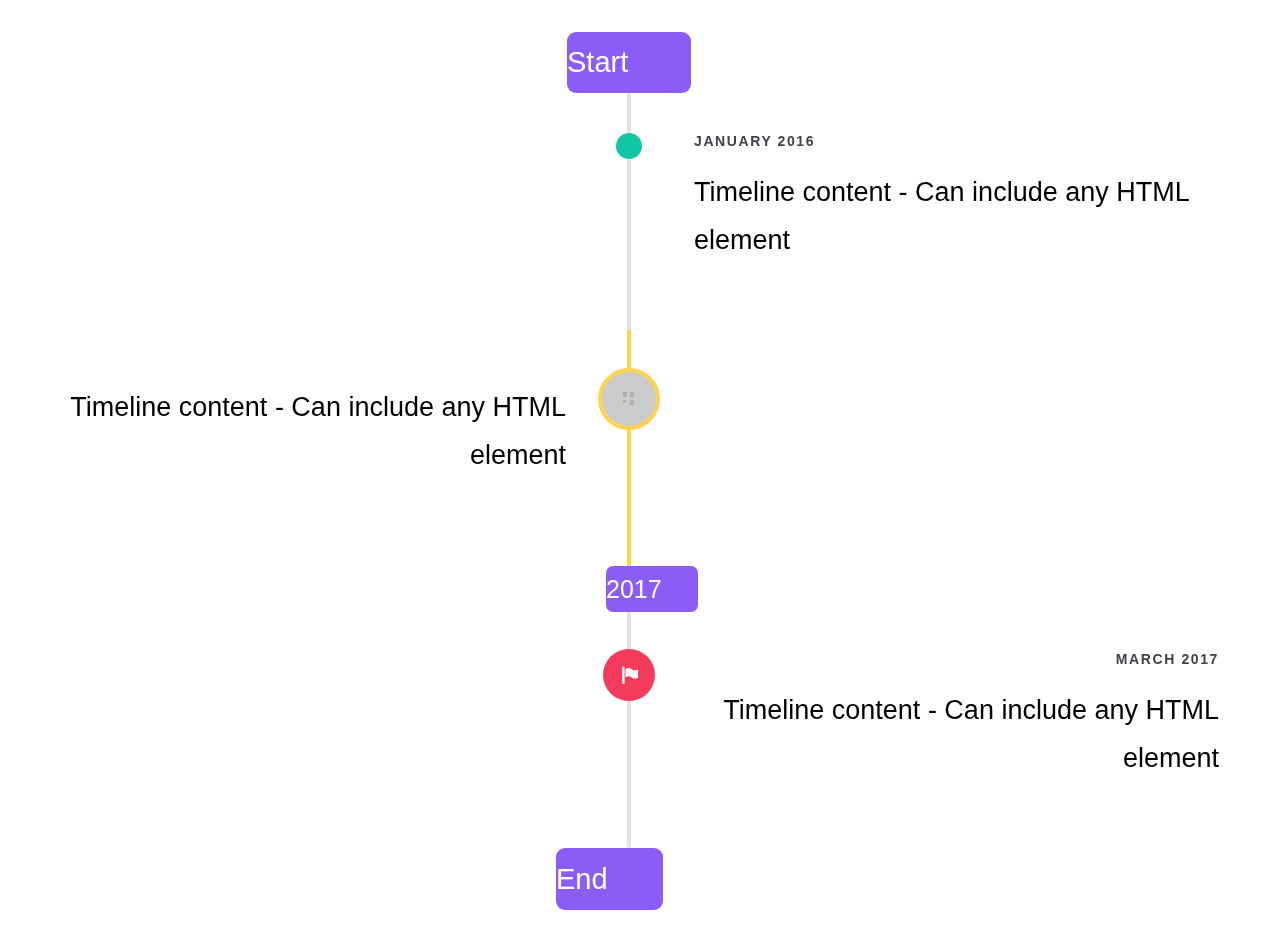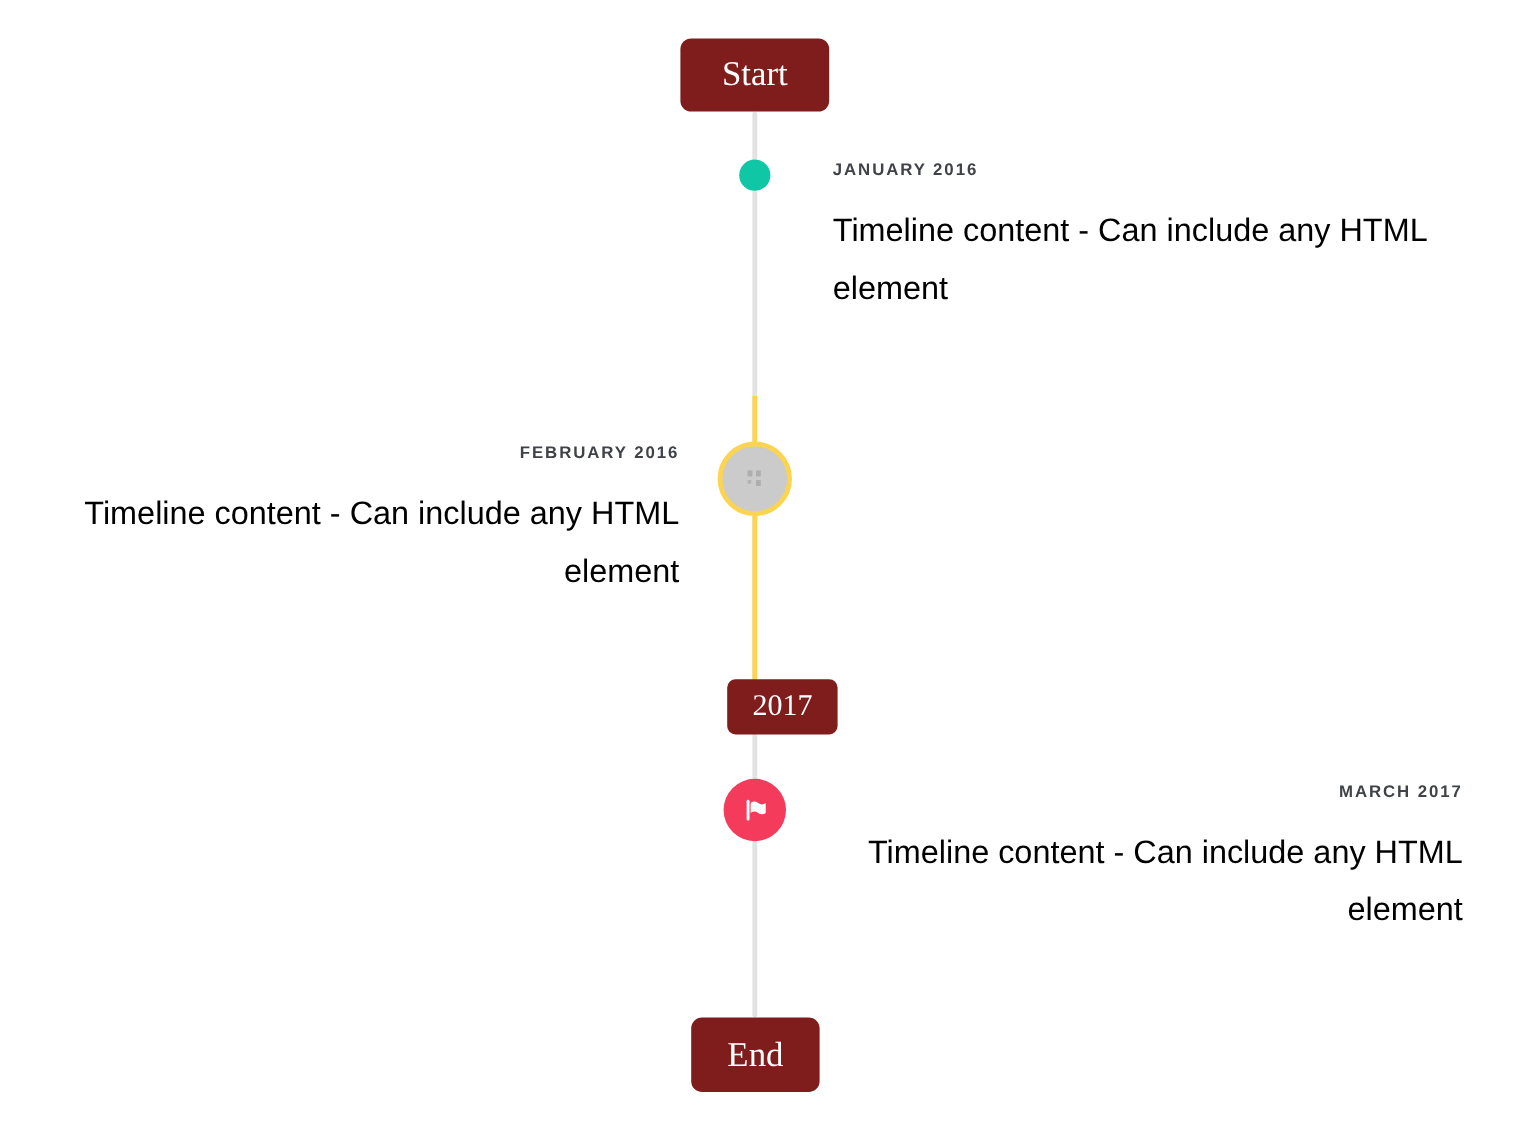--- a/index.html
+++ b/index.html
@@ -22,28 +22,28 @@
   }
   .line-yellow {
     position: absolute; left: 627px; top: 330px;
     width: 4px; height: 237px;
     background: #fcd44f; z-index: 2;
   }
 
   
   .badge {
     position: absolute; z-index: 5;
-    background: #7f1d1d; color: #ffffff;
-    display: flex; align-items: center; justify-content: center;
+    background: #8b5cf6; color: #ffffff;
+    display: flex; align-items: center; 
     border: none; cursor: pointer;
-    font-family: Liberation Serif, serif;
+    font-family: Liberation Sans, sans-serif;
   }
   .badge-start { left: 567px; top: 32px;  width: 124px; height: 61px; border-radius: 9px; font-size: 29px; }
   .badge-year  { left: 583px; top: 566px; width: 92px;  height: 46px; border-radius: 7px; font-size: 25px; margin-left: 23px; }
-  .badge-end   { left: 576px; top: 848px; width: 107px; height: 62px; border-radius: 9px; font-size: 29px; }
+  .badge-end   { left: 556px; top: 848px; width: 107px; height: 62px; border-radius: 9px; font-size: 29px; }
 
   
   .marker { position: absolute; z-index: 4; cursor: pointer; }
   .marker-dot {
     left: 616px; top: 133px; width: 26px; height: 26px;
     border-radius: 50%; background: #0fc7a5;
   }
   .marker-circle {
     left: 598px; top: 368px; width: 62px; height: 62px;
     border-radius: 50%; background: #cbcbcb;
@@ -97,21 +97,20 @@
     <span>
       <svg class="icon-svg" width="18" height="16" viewBox="0 0 18 16">
         <rect x="3" y="1" width="4" height="5" fill="#a9a9a9" opacity="0.85"></rect>
         <rect x="10" y="1" width="4" height="5" fill="#a9a9a9" opacity="0.85"></rect>
         <rect x="3" y="9" width="3" height="3" fill="#a9a9a9" opacity="0.75"></rect>
         <rect x="10" y="9" width="4" height="5" fill="#a9a9a9" opacity="0.85"></rect>
       </svg>
     </span>
   </div>
   <div class="entry entry-left entry-feb">
-    <div class="entry-title">FEBRUARY 2016</div>
     <div class="entry-content">Timeline content - Can include any HTML element</div>
   </div>
 
   <button class="badge badge-year">
     <span>2017</span>
   </button>
 
   <div class="marker marker-flag">
     <span>
       <svg class="icon-svg" width="26" height="26" viewBox="0 0 26 26">

